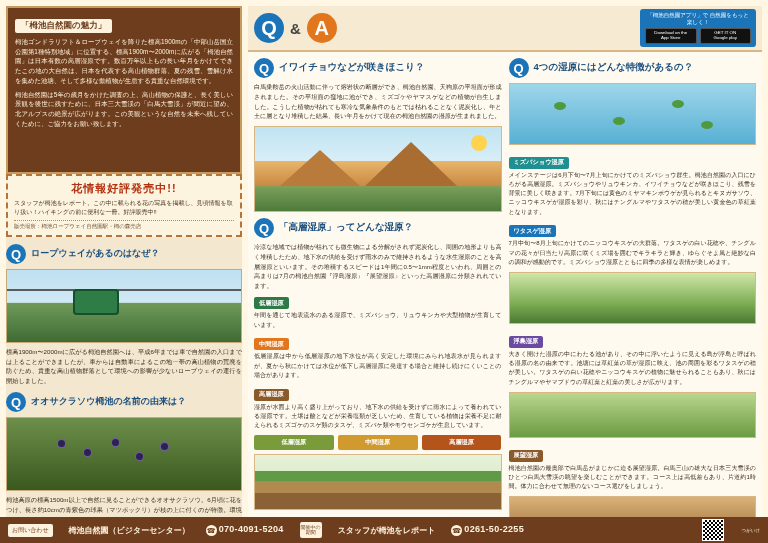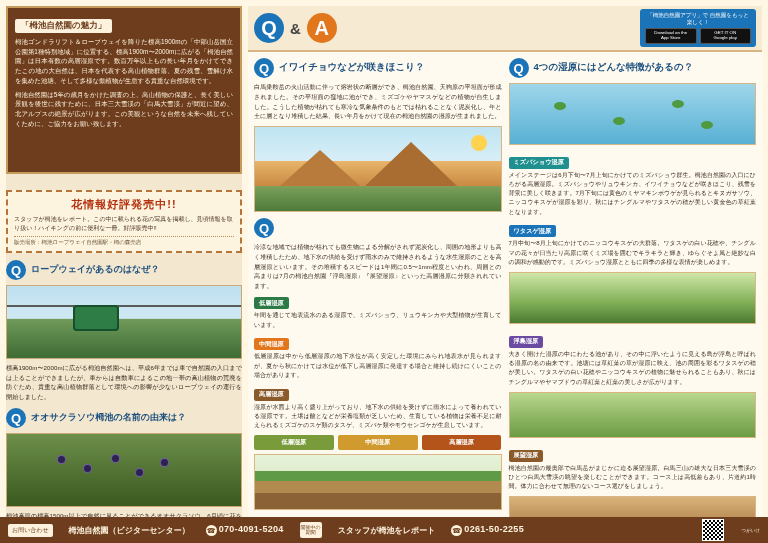--- a/index.html
+++ b/index.html
@@ -18,21 +18,21 @@
     margin:0;padding:6px 7px 1px 7px;height:168px;box-sizing:border-box;
   }
   .intro-title{
     display:inline-block;background:#fdf2dd;color:#6d3d1d;font-weight:bold;
     font-size:8.5px;padding:1px 6px;border-radius:2px;margin-bottom:4px;
   }
   .intro-body{font-size:6.4px;line-height:1.52;text-align:justify;}
   .intro-body p{margin:0 0 4px 0;}
 
   .promo{
-    margin-top:16px;background:#fdf4e0;border:2px dashed #b4743a;
+    margin-top:0;background:#fdf4e0;border:2px dashed #b4743a;
     padding:5px 6px;box-sizing:border-box;
   }
   .promo-title{
     text-align:center;font-weight:bold;color:#b4310f;font-size:11px;
     letter-spacing:1px;margin-bottom:3px;
   }
   .promo-text{font-size:6px;line-height:1.5;color:#4a3421;}
   .promo-foot{font-size:5.5px;color:#6b5236;margin-top:3px;border-top:1px dotted #b98b55;padding-top:2px;}
 
   .qa{margin-top:7px;}
@@ -226,20 +226,21 @@
         </div>
         <div class="sec-body">白馬乗鞍岳の火山活動に伴って熔岩状の断層ができ、栂池自然園、天狗原の平坦面が形成されました。その平坦面の窪地に池ができ、ミズゴケやヤマスゲなどの植物が自生しました。こうした植物が枯れても寒冷な気象条件のもとでは枯れることなく泥炭化し、年と土に層となり堆積した結果、長い年月をかけて現在の栂池自然園の湿原が生まれました。</div>
         <div class="illus il-mountain">
           <span class="sun"></span>
           <span class="peak"></span>
           <span class="peak2"></span>
         </div>
 
         <div class="sec-head" style="margin-top:6px;">
           <div class="qbadge">Q</div>
+          <div class="sec-title">「高層湿原」ってどんな湿原？</div>
         </div>
         <div class="sec-body">冷涼な地域では植物が枯れても微生物による分解がされず泥炭化し、周囲の地形よりも高く堆積したため、地下水の供給を受けず雨水のみで維持されるような水生湿原のことを高層湿原といいます。その堆積するスピードは1年間に0.5〜1mm程度といわれ、周囲との高まりは7月の栂池自然園『浮島湿原』『展望湿原』といった高層湿原に分類されれています。</div>
 
         <div>
           <span class="tag">低層湿原</span>
           <div class="sub-body">年間を通じて地表流水のある湿原で、ミズバショウ、リュウキンカや大型植物が生育しています。</div>
         </div>
         <div>
           <span class="tag orange">中間湿原</span>
           <div class="sub-body">低層湿原は中から低層湿原の地下水位が高く安定した環境にみられ地表水が見られますが、夏から秋にかけては水位が低下し高層湿原に発達する場合と維持し続けにくいことの場合があります。</div>

